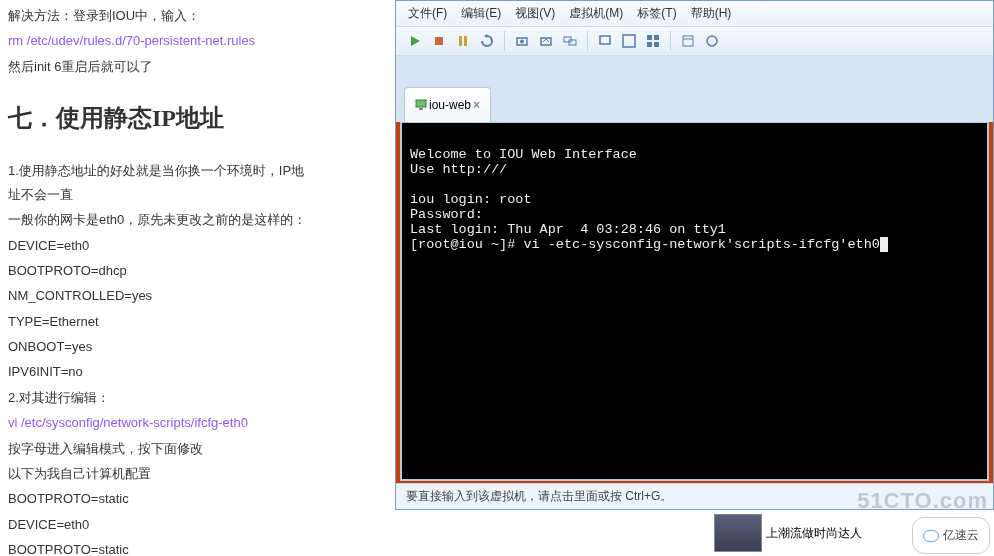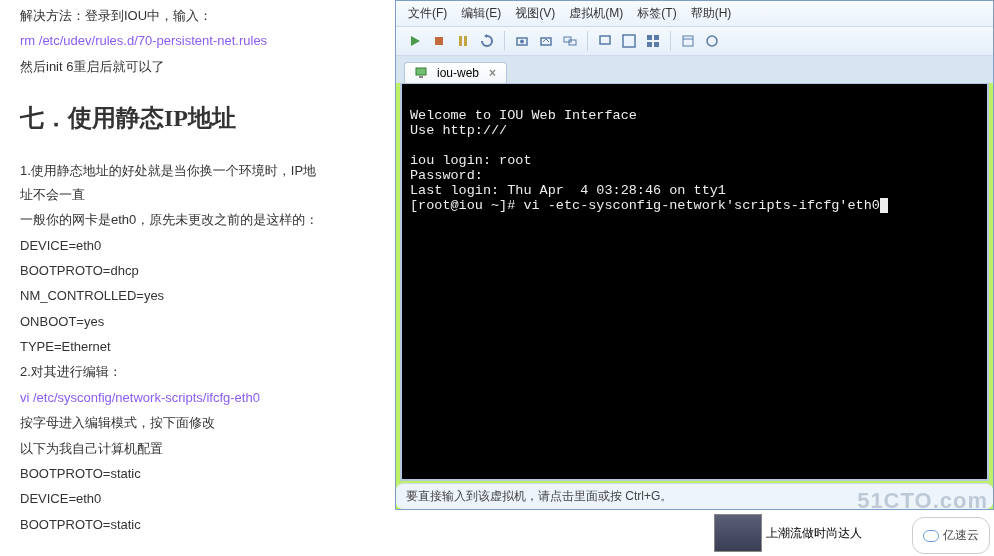--- a/index.html
+++ b/index.html
@@ -7,21 +7,21 @@
       font-family: Arial, "Microsoft YaHei", sans-serif;
       font-size: 13px;
       background: #fff;
       width: 994px;
       height: 556px;
       overflow: hidden;
       position: relative;
     }
     .left-panel {
       position: absolute;
-      left: 12px;
+      left: 0;
       top: 0;
       width: 318px;
       height: 556px;
       padding: 2px 8px;
       background: #fff;
       line-height: 1.8;
       color: #333;
     }
     .left-panel h2 {
       font-size: 24px;
@@ -31,21 +31,21 @@
     }
     .left-panel p { margin: 2px 0; }
     .gray-text { color: #8b5cf6; }
     .vm-window {
       position: absolute;
       left: 395px;
       top: 0;
       width: 599px;
       height: 510px;
       border: 1px solid #7a9ec7;
-      background: #bef264;
+      background: #c2410c;
       display: flex;
       flex-direction: column;
     }
     .menubar {
       display: flex;
       gap: 14px;
       padding: 4px 12px;
       font-size: 12px;
       color: #333;
       background: linear-gradient(#f8fbff,#eaf2fb);
@@ -72,25 +72,26 @@
       align-items: flex-end;
       padding: 6px 8px 0 8px;
       background: #d7e4f2;
       gap: 2px;
     }
     .tab {
       background: linear-gradient(#fff,#f3f7fc);
       border: 1px solid #b4c7de;
       border-bottom: none;
       border-radius: 4px 4px 0 0;
-      padding: 3px 10px;
+      padding: 10px 10px;
       display: flex;
       align-items: center;
-      gap: 10px;
-      font-size: 12px;
+      gap: 2px;
+      font-size: 12px;
+      margin-top: 25px;
     }
     .tab .close { color: #888; cursor: pointer; font-weight: bold; }
     .terminal {
       flex: 1;
       background: #000;
       color: #eee;
       font-family: "Courier New", monospace;
       font-size: 13.5px;
       padding: 24px 8px;
       white-space: pre;
@@ -104,21 +105,20 @@
       width: 8px;
       background: #eee;
     }
     .statusbar {
       background: #eef4fc;
       border-top: 1px solid #cdd9e8;
       padding: 4px 10px;
       font-size: 12px;
       color: #444;
       margin-top: 2px;
-      border-radius: 7px;
     }
     .bottom-right {
       position: absolute;
       right: 0;
       bottom: 0;
       width: 280px;
       height: 46px;
       display: flex;
       align-items: center;
       gap: 4px;
@@ -167,22 +167,23 @@
 <div class="left-panel">
   <p>解决方法：登录到IOU中，输入：</p>
   <p class="gray-text">rm /etc/udev/rules.d/70-persistent-net.rules</p>
   <p>然后init 6重启后就可以了</p>
   <h2>七．使用静态IP地址</h2>
   <p>1.使用静态地址的好处就是当你换一个环境时，IP地址不会一直</p>
   <p>一般你的网卡是eth0，原先未更改之前的是这样的：</p>
   <p>DEVICE=eth0</p>
   <p>BOOTPROTO=dhcp</p>
   <p>NM_CONTROLLED=yes</p>
+  <p>TYPE=Ethernet</p>
   <p>ONBOOT=yes</p>
-  <p>TYPE=Ethernet</p>
+  <p>IPV6INIT=no</p>
   <p>2.对其进行编辑：</p>
   <p class="gray-text">vi /etc/sysconfig/network-scripts/ifcfg-eth0</p>
   <p>按字母进入编辑模式，按下面修改</p>
   <p>以下为我自己计算机配置</p>
   <p>BOOTPROTO=static</p>
   <p>DEVICE=eth0</p>
   <p>BOOTPROTO=static</p>
 
 </div>
 

